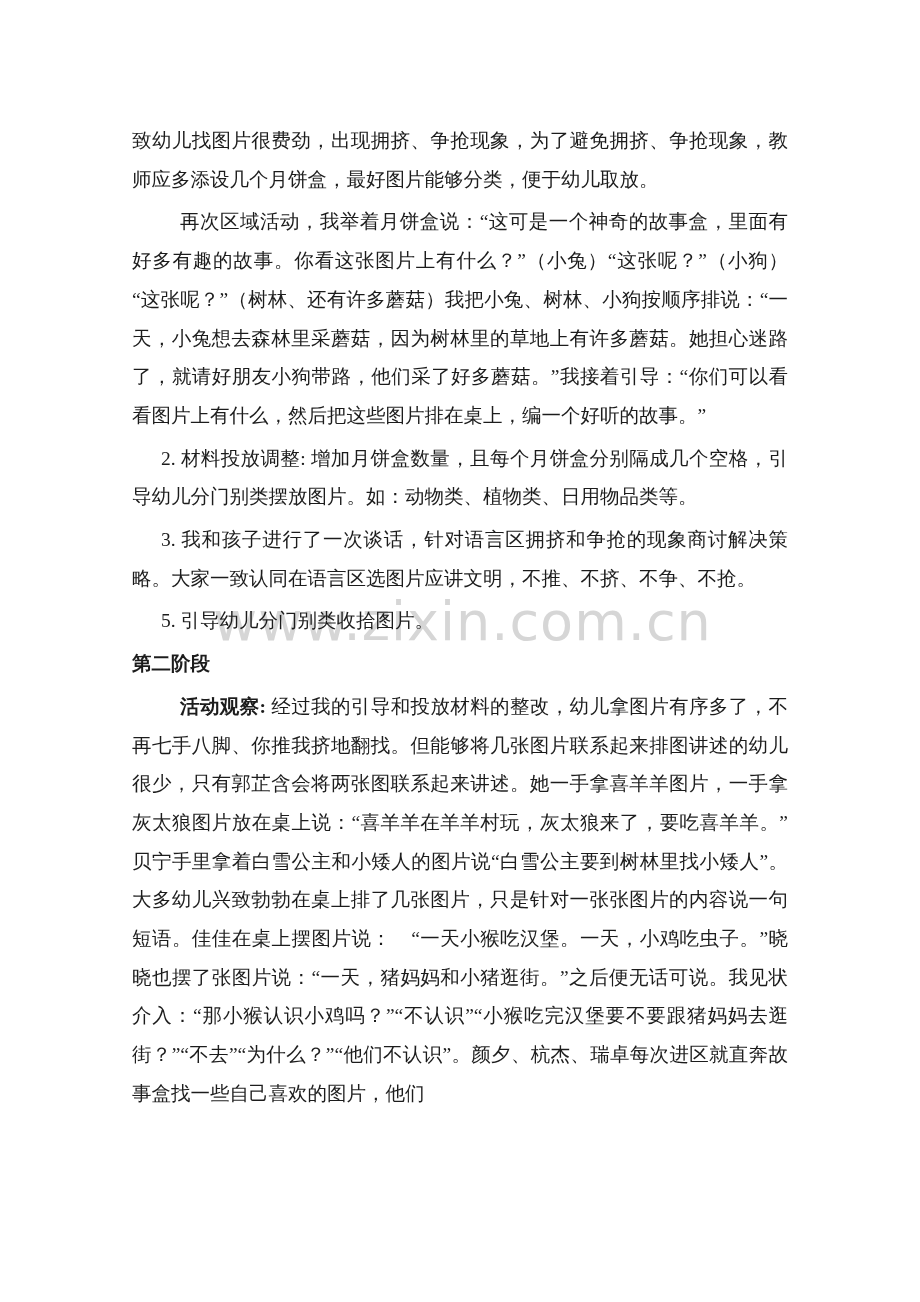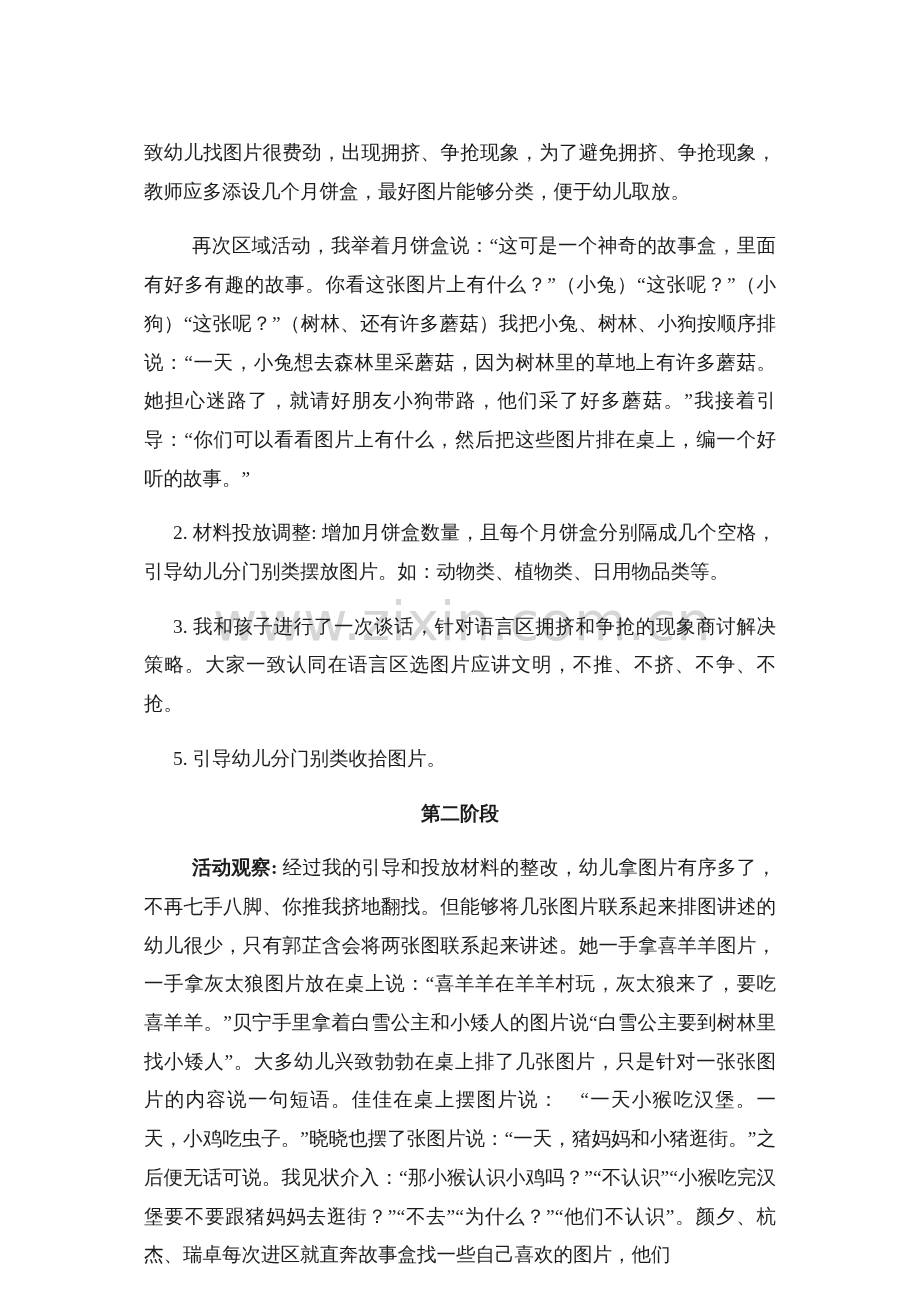--- a/index.html
+++ b/index.html
@@ -33,25 +33,25 @@
     left: 128px;
     top: 118px;
     width: 664px;
     z-index: 1;
     font-family: "Liberation Serif", "DejaVu Serif", serif;
     font-size: 19.5px;
     line-height: 38.7px;
     color: #1c1c1c;
     text-align: justify;
   }
-  .doc p { margin: 16px; padding: 0; }
+  .doc p { margin: 4px; padding: 0; }
   .ind-a { text-indent: 48px; }   
   .ind-b { text-indent: 29px; }   
   .bold { font-weight: bold; }
-  .center { text-align: center; font-weight: bold; text-indent: 0; }
+  .center { font-weight: bold; text-indent: 0; }
   .lead-bold { font-weight: bold; }
 </style>
 </head>
 <body>
 
 <div class="page">
 
   <div class="watermark">www.zixin.com.cn</div>
 
   <div class="doc">

